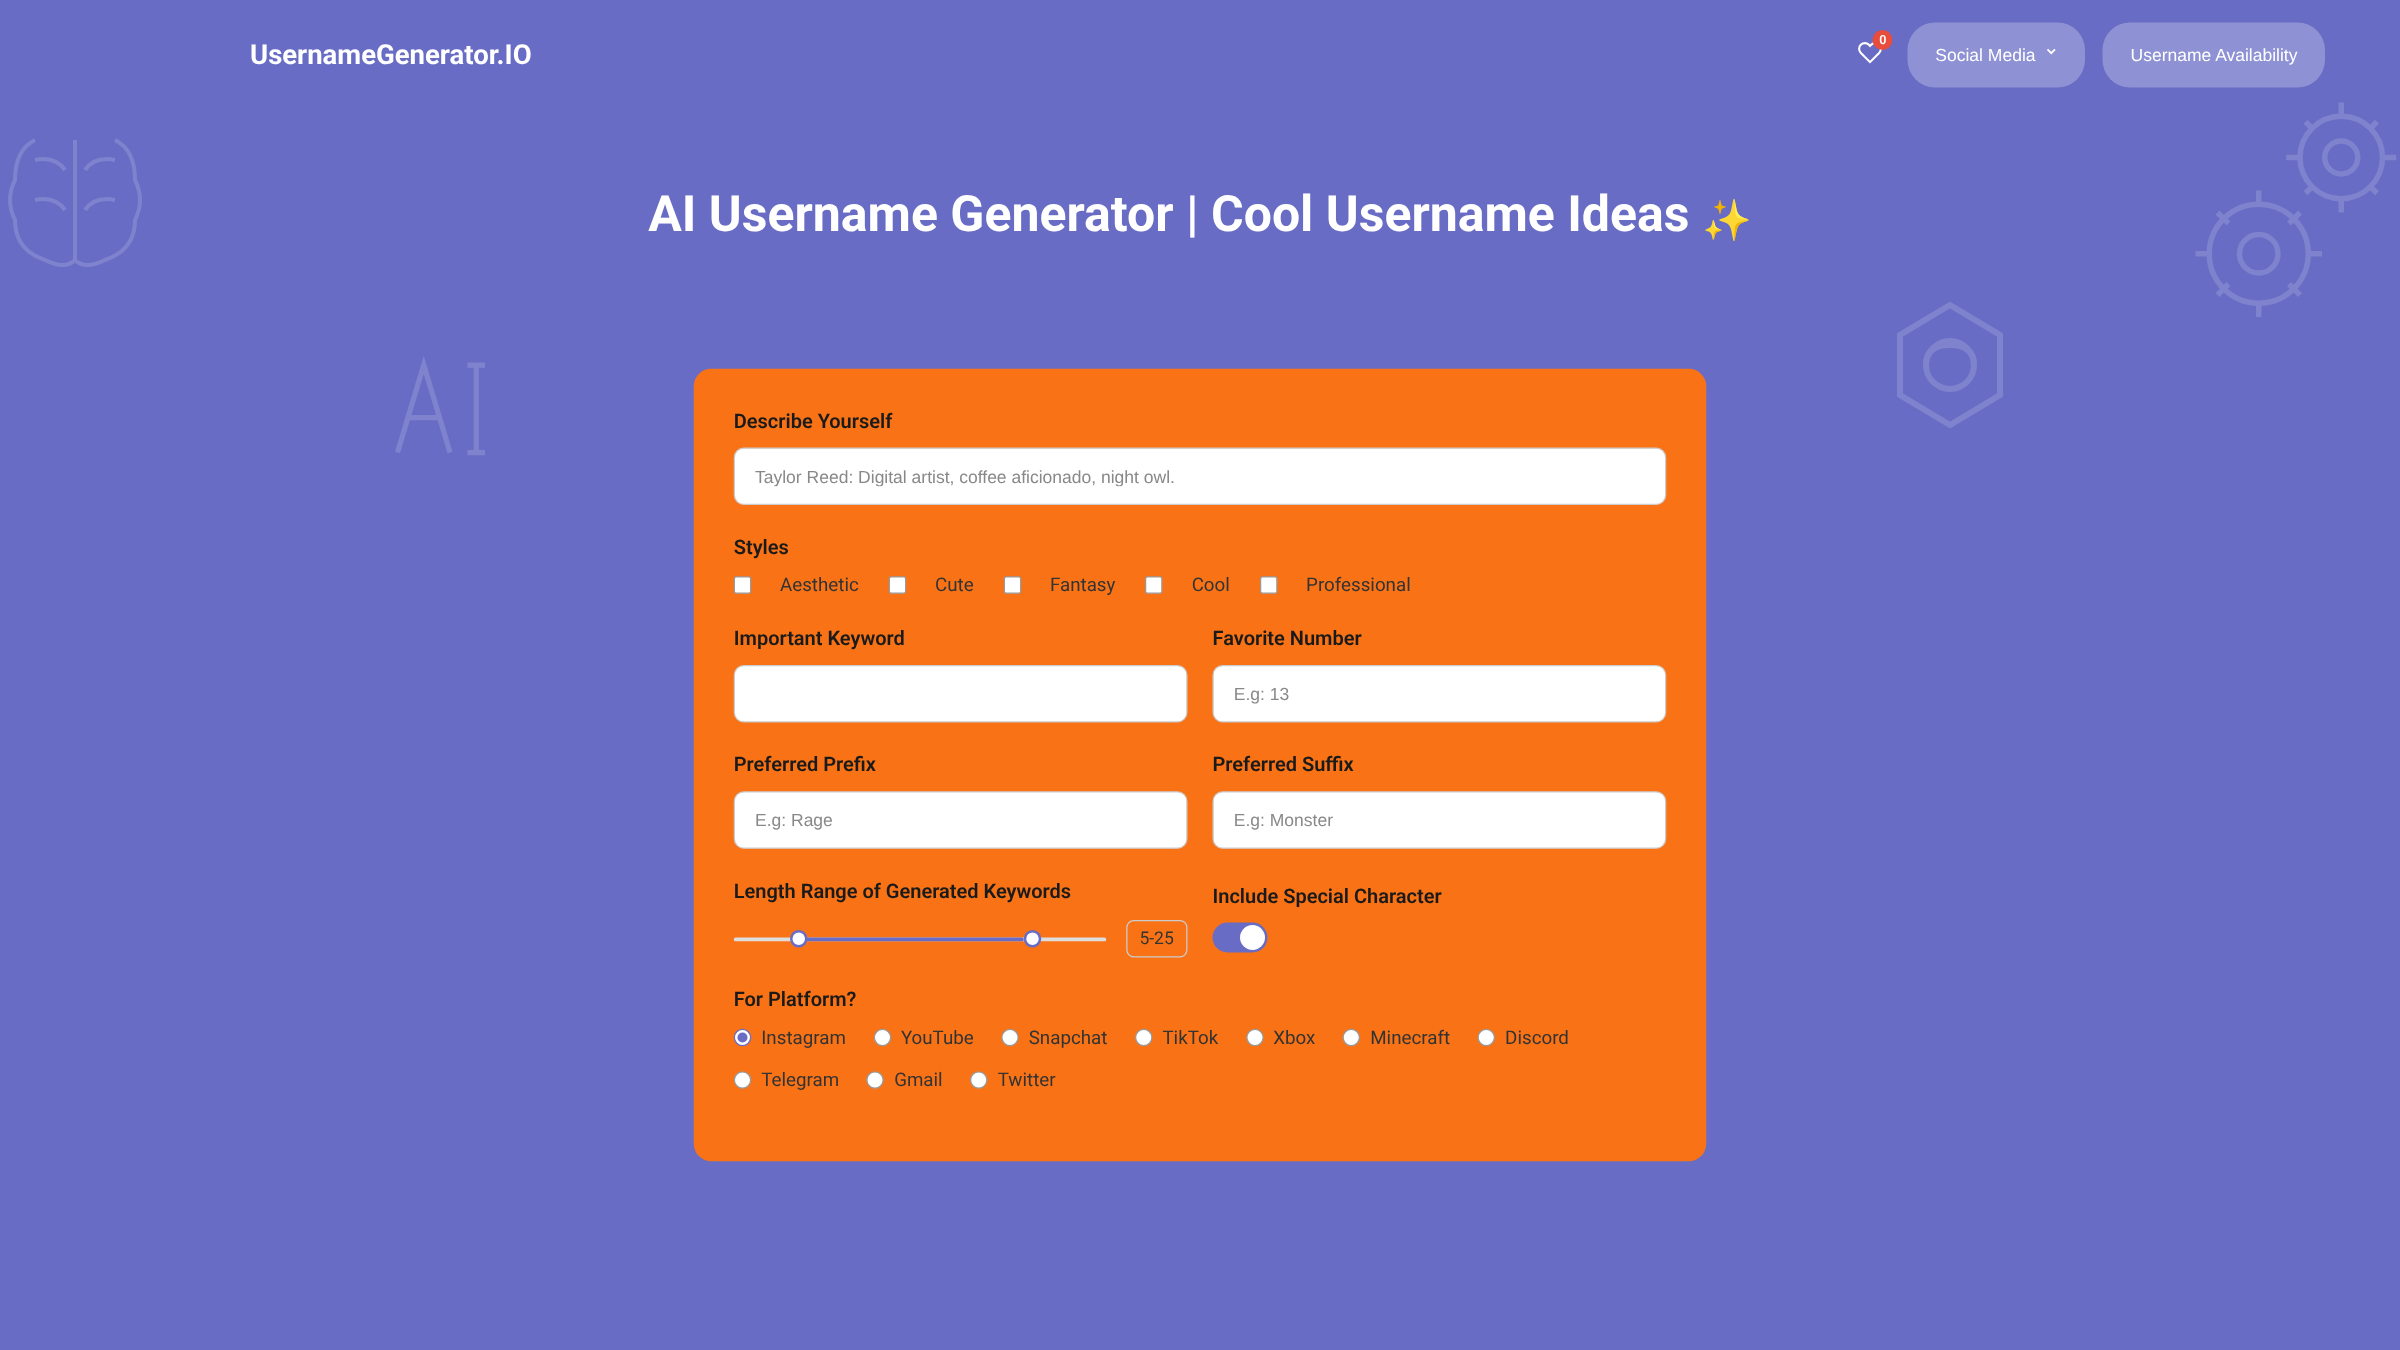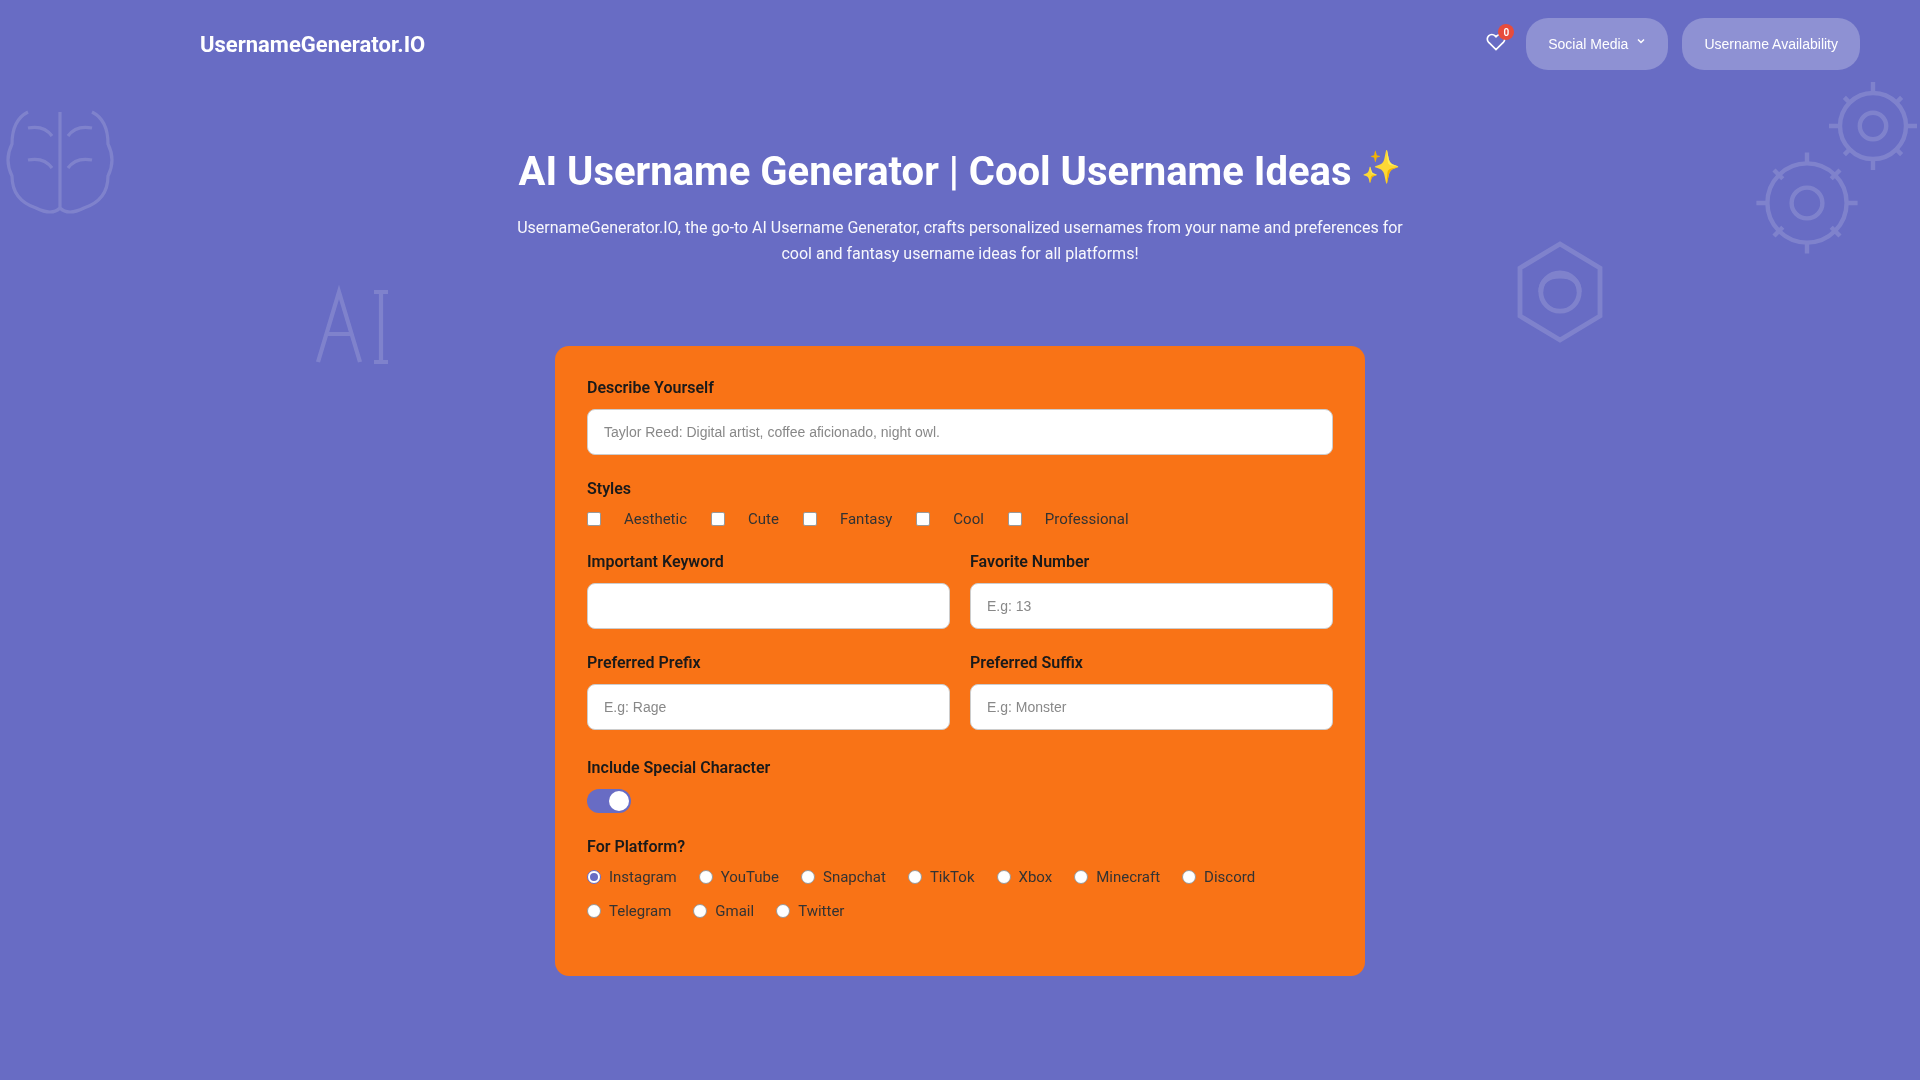--- a/index.html
+++ b/index.html
@@ -125,21 +125,21 @@
       margin: 0 auto;
       position: relative;
       z-index: 5;
     }
     
     .hero-title {
       font-size: 40px;
       font-weight: 700;
       margin-bottom: 20px;
       display: inline-flex;
-      align-items: flex-start;
+      align-items: flex-end;
       gap: 10px;
     }
     
     .sparkle-icon {
       font-size: 32px;
     }
     
     .hero-subtitle {
       font-size: 16px;
       line-height: 1.6;
@@ -383,21 +383,20 @@
       <span>Username Availability</span>
     </button>
   </div>
 </header>
 
 <section class="hero">
   <h1 class="hero-title">
     <span>AI Username Generator | Cool Username Ideas</span>
     <span class="sparkle-icon">✨</span>
   </h1>
-  <p class="hero-subtitle">UsernameGenerator.IO, the go-to AI Username Generator, crafts personalized usernames from your name and preferences for cool and fantasy username ideas for all platforms!</p>
 </section>
 
 <div class="form-card">
 
   <div class="form-group">
     <label class="form-label">Describe Yourself</label>
     <input type="text" class="text-input" placeholder="Taylor Reed: Digital artist, coffee aficionado, night owl." style="">
   </div>
 
   <div class="form-group">
@@ -442,20 +441,31 @@
       <label class="form-label">Preferred Prefix</label>
       <input type="text" class="text-input" placeholder="E.g: Rage" style="">
     </div>
     <div class="form-col form-group">
       <label class="form-label">Preferred Suffix</label>
       <input type="text" class="text-input" placeholder="E.g: Monster" style="">
     </div>
   </div>
 
   <div class="form-row">
+    <div class="form-col form-group">
+      <label class="form-label">Length Range of Generated Keywords</label>
+      <div class="range-row">
+        <div class="range-slider">
+          <div class="range-fill"></div>
+          <div class="range-handle left"></div>
+          <div class="range-handle right"></div>
+        </div>
+        <div class="range-display">5-25</div>
+      </div>
+    </div>
     <div class="form-col form-group special-char-group">
       <label class="form-label">Include Special Character</label>
       <div class="toggle">
         <div class="toggle-knob"></div>
       </div>
     </div>
   </div>
 
   <div class="form-group">
     <label class="form-label">For Platform?</label>

